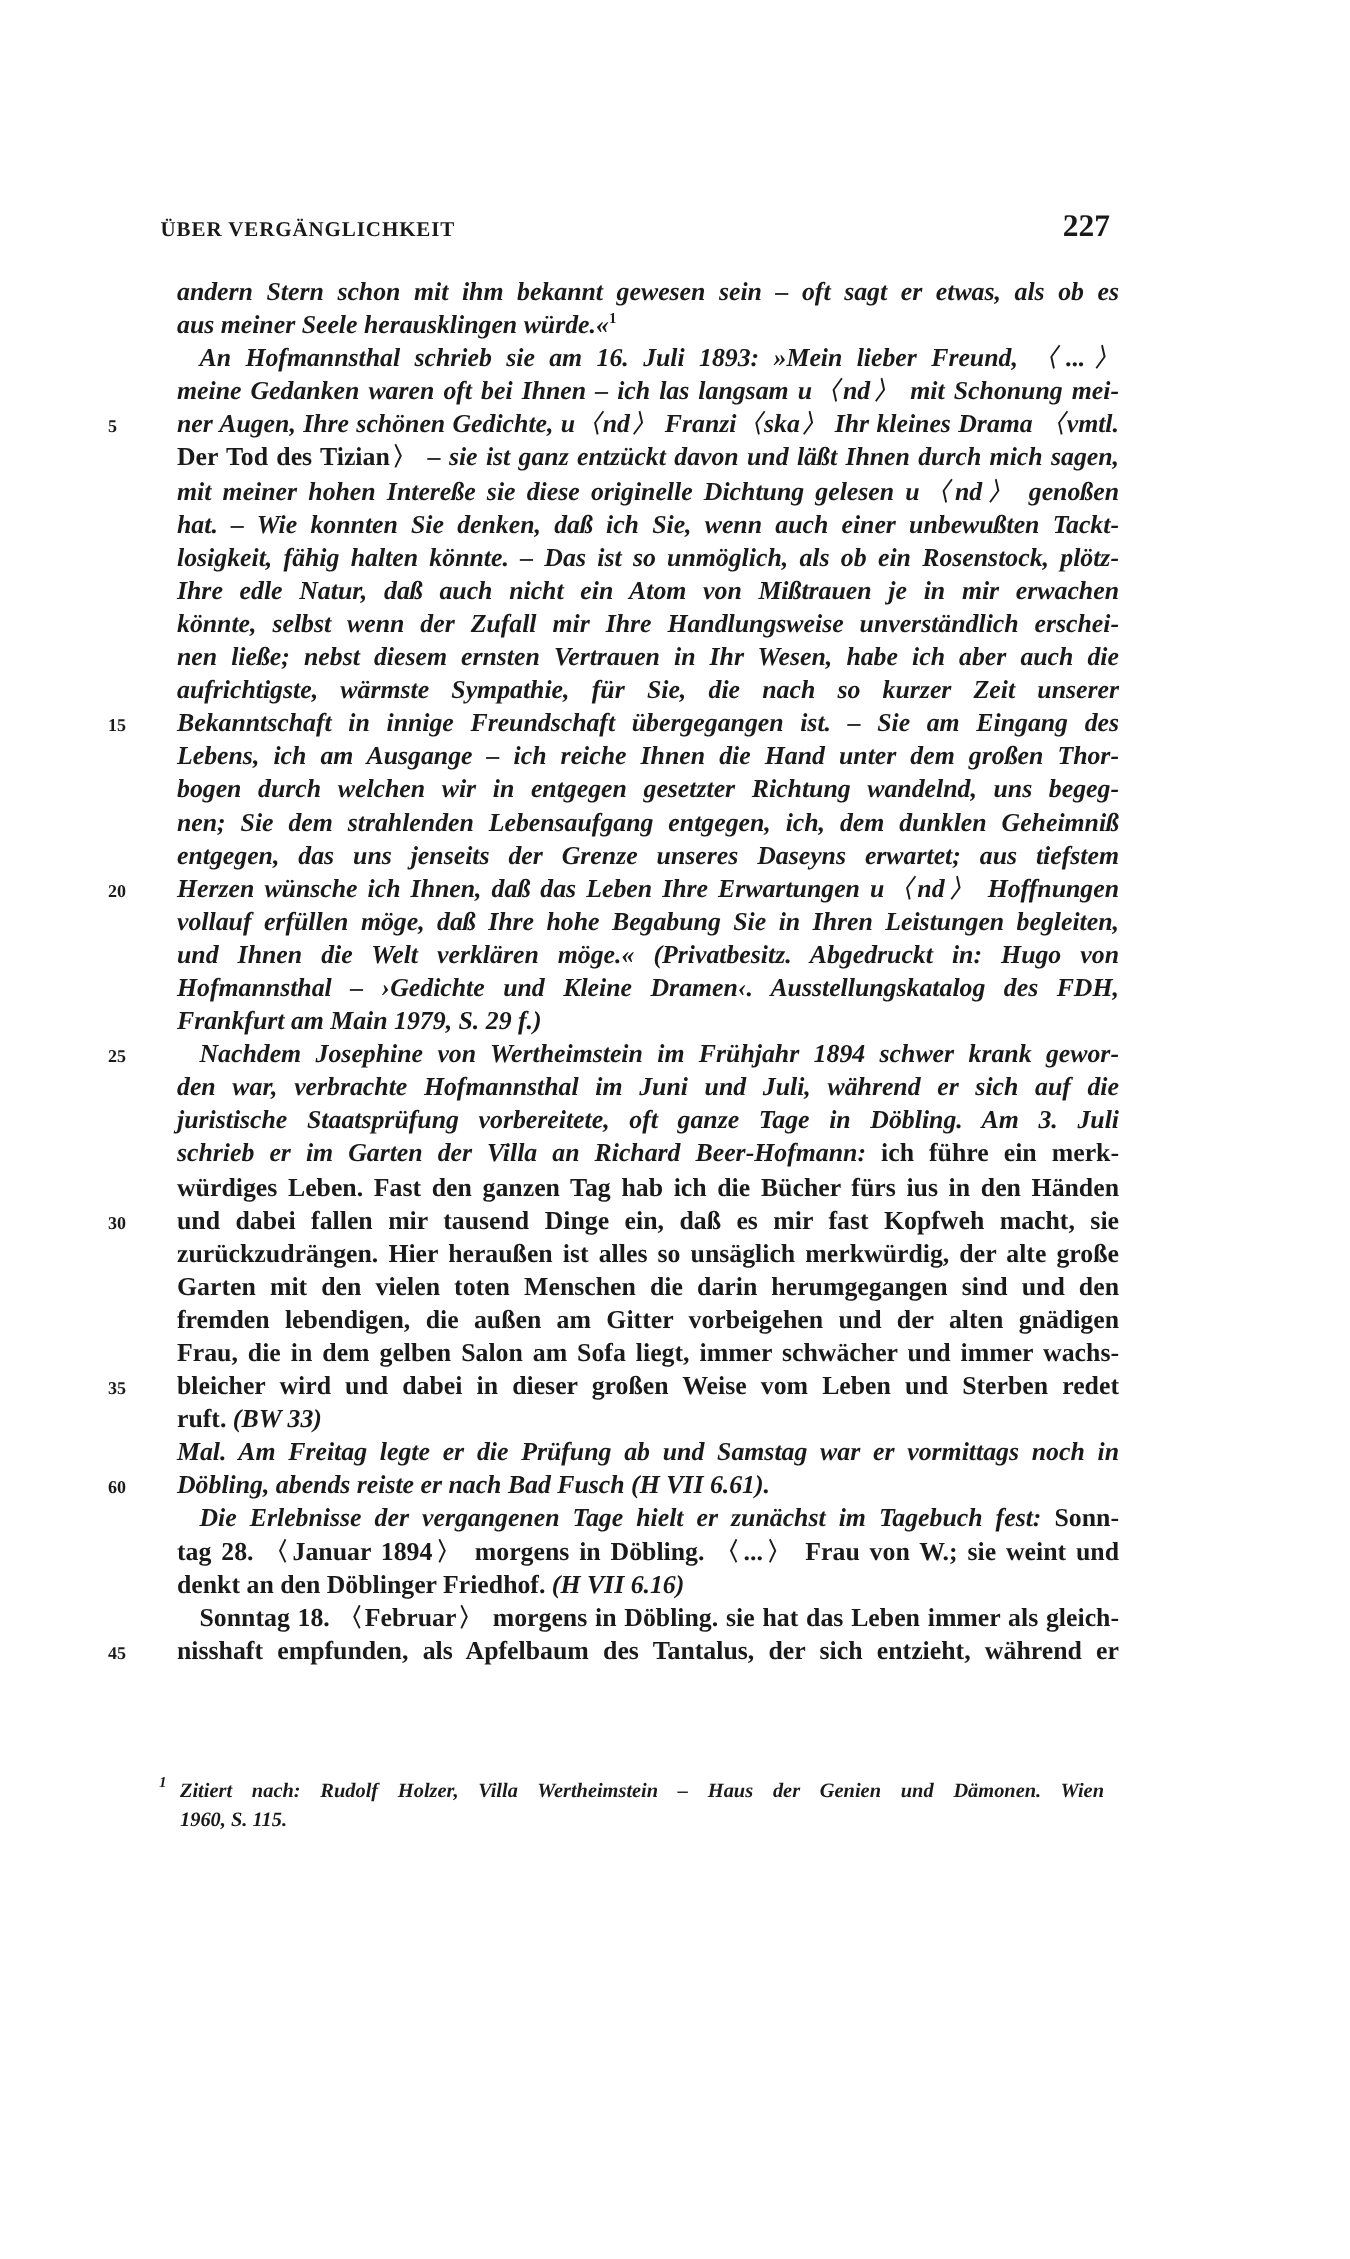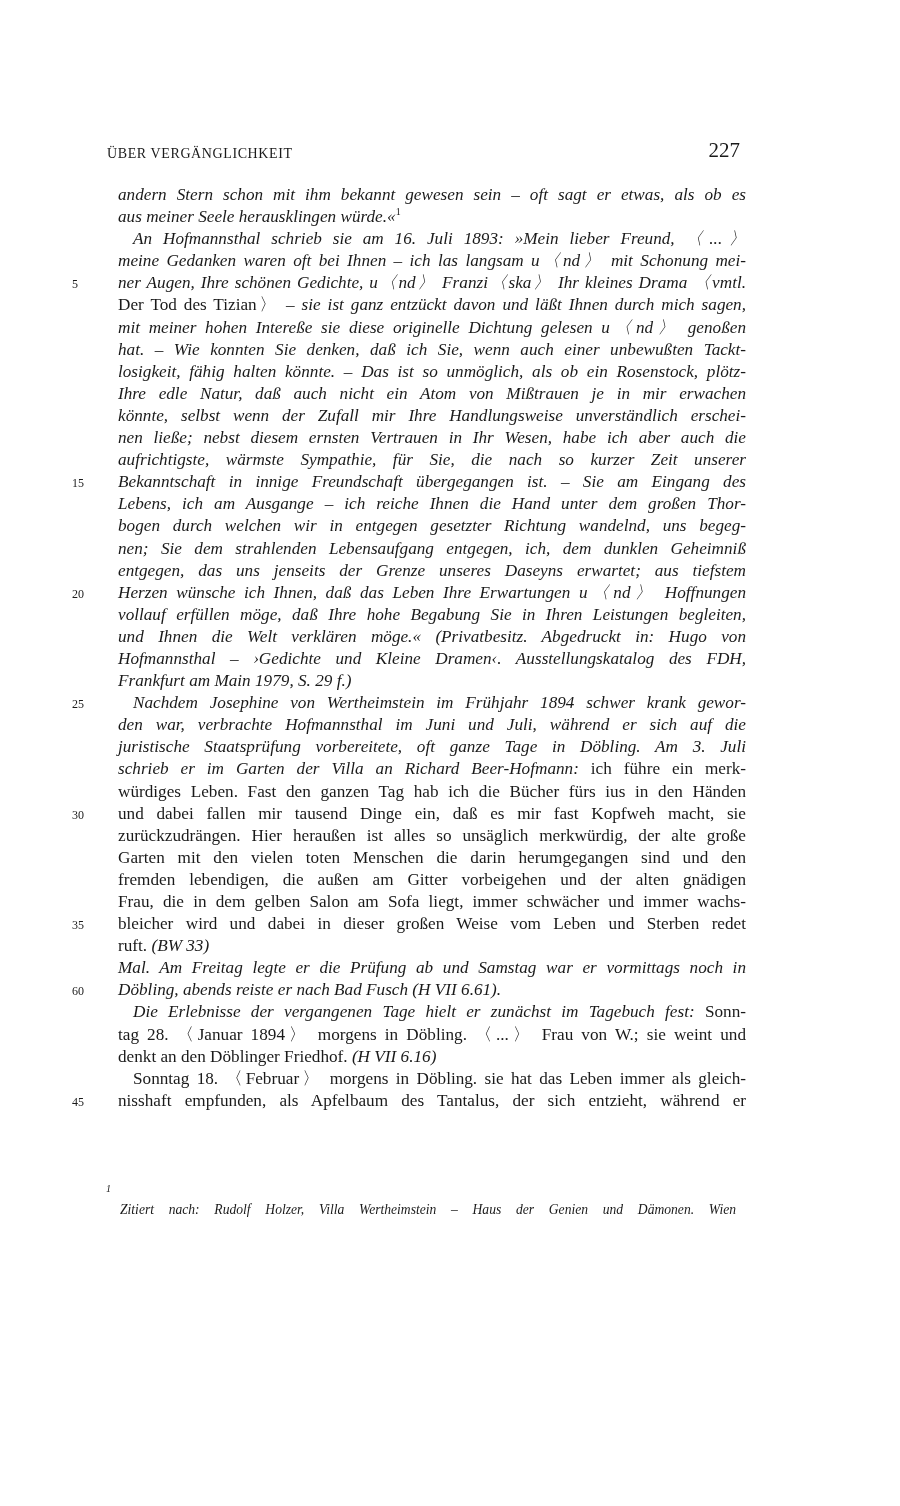--- a/index.html
+++ b/index.html
@@ -1,33 +1,33 @@
 <!DOCTYPE html>
 <html><head>
 <meta charset="utf-8">
 <style>
   html, body { margin: 0; padding: 0; background: #ffffff; }
   body { width: 900px; height: 1506px; position: relative; overflow: hidden;
          font-family: "Liberation Serif", "DejaVu Serif", serif; color: #1a1a1a; }
-  .page { position: absolute; left: 0; top: 0; width: 900px; height: 1314px; }
+  .page { position: absolute; left: 0; top: 0; width: 900px; height: 1314px; font-weight: bold; }
   .running-head { position: absolute; left: 107px; top: 146px; font-size: 14px;
                   letter-spacing: 0.6px; }
   .page-number { position: absolute; right: 160px; top: 138px; font-size: 21px; }
   .text-block { position: absolute; left: 118px; top: 184px; width: 628px; }
   .line { position: relative; height: 22.1px; line-height: 22.1px; font-size: 17.2px;
           white-space: nowrap; text-align: justify; text-align-last: justify; }
   .line.last { text-align-last: left; }
   .line.indent { padding-left: 15px; }
   .lnum { position: absolute; left: -46px; top: 1px; font-size: 12px; font-style: normal; }
   .it { font-style: italic; }
   .rm { font-style: normal; }
   .footnote { position: absolute; left: 120px; top: 1184px; width: 616px; font-size: 13.6px;
               font-style: italic; line-height: 19px; }
   .footnote .fn-mark { position: absolute; left: -14px; top: -5px; font-size: 10px; }
-  .footnote .fn-line { display: block; text-align: justify; text-align-last: justify; white-space: nowrap; margin-top: 16px; }
+  .footnote .fn-line { display: block; text-align: justify; text-align-last: justify; white-space: nowrap; }
   .footnote .fn-line.last { text-align-last: left; }
   sup { font-size: 10px; line-height: 0; }
 </style>
 </head>
 <body>
 
 <div class="page">
   <div class="running-head">ÜBER VERGÄNGLICHKEIT</div>
   <div class="page-number">227</div>
 
@@ -72,14 +72,15 @@
       <div class="line indent"><span class="it">Die Erlebnisse der vergangenen Tage hielt er zunächst im Tagebuch fest:</span><span class="rm"> Sonn-</span></div>
       <div class="line"><span class="rm">tag 28. 〈Januar 1894〉 morgens in Döbling. 〈...〉 Frau von W.; sie weint und</span></div>
       <div class="line last"><span class="rm">denkt an den Döblinger Friedhof. </span><span class="it">(H VII 6.16)</span></div>
       <div class="line indent"><span class="rm">Sonntag 18. 〈Februar〉 morgens in Döbling. sie hat das Leben immer als gleich-</span></div>
       <div class="line"><span class="lnum">45</span><span class="rm">nisshaft empfunden, als Apfelbaum des Tantalus, der sich entzieht, während er</span></div>
     </div>
 
   <div class="footnote">
     <span class="fn-mark">1</span>
     <span class="fn-line">Zitiert nach: Rudolf Holzer, Villa Wertheimstein – Haus der Genien und Dämonen. Wien</span>
+    <span class="fn-line last">1960, S. 115.</span>
   </div>
 </div>
 
 </body></html>

